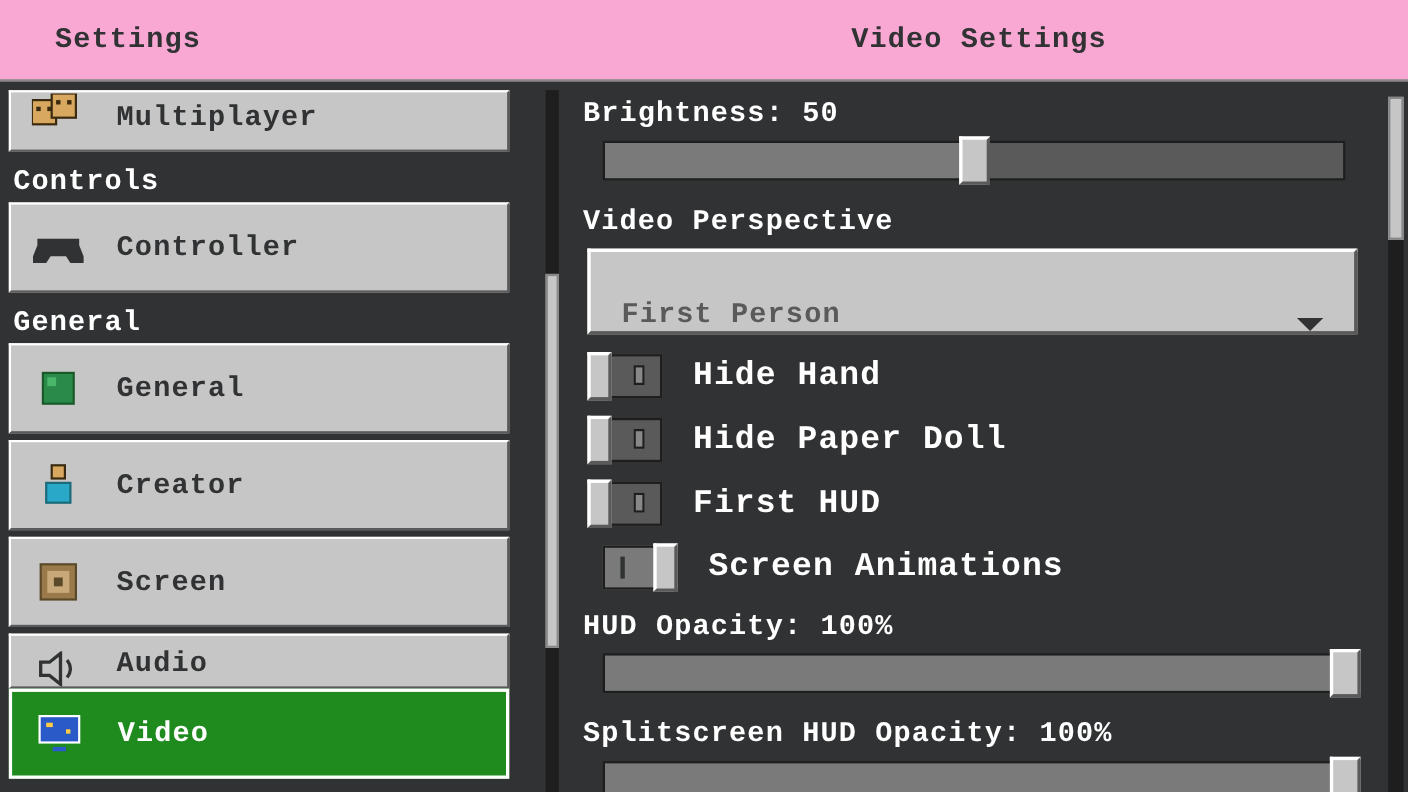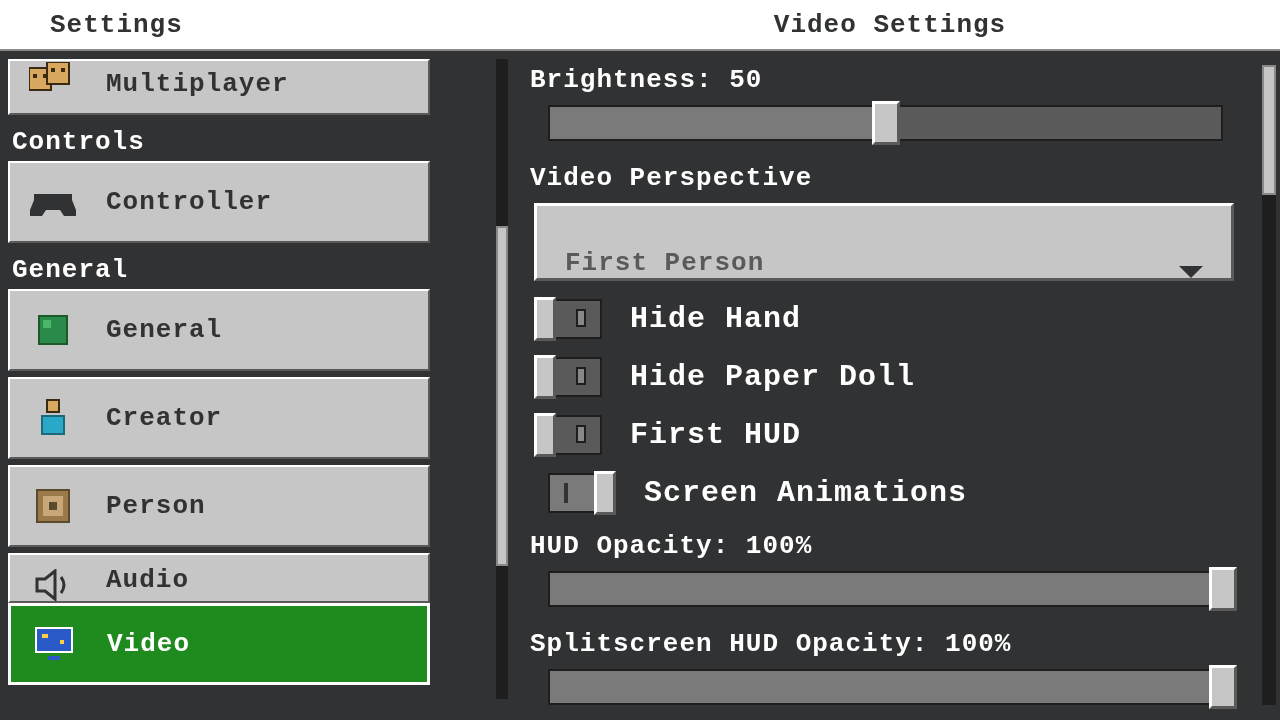--- a/index.html
+++ b/index.html
@@ -1,21 +1,21 @@
 <!DOCTYPE html>
 <html><head>
 <meta charset="utf-8">
 <style>
   * { margin: 0; padding: 0; box-sizing: border-box; font-family: 'Courier New', monospace; }
   body { background: #313233; width: 1280px; height: 720px; overflow: hidden; }
   
   .header {
     display: flex;
-    height: 51px;
-    background: #ffffff;
+    height: 74px;
+    background: #f9a8d4;
     border-bottom: 2px solid #888;
   }
   .header-left {
     width: 500px;
     padding-left: 50px;
     display: flex;
     align-items: center;
     font-size: 26px;
     color: #313233;
     font-weight: bold;
@@ -75,21 +75,21 @@
     border: 2px solid #fff;
     border-right-color: #5a5a5a;
     border-bottom-color: #5a5a5a;
     height: 82px;
     margin-bottom: 6px;
     display: flex;
     align-items: center;
     padding-left: 18px;
     gap: 28px;
     cursor: pointer;
-    width: 422px;
+    width: 455px;
   }
   .sidebar-item.partial {
     height: 56px;
     align-items: flex-end;
     padding-bottom: 14px;
   }
   .sidebar-item.selected {
     background: #1f8b1f;
     border: 3px solid #fff;
   }
@@ -324,21 +324,21 @@
     </div>
 
     <div class="sidebar-item">
       <span class="icon">
         <svg width="36" height="36" viewBox="0 0 36 36">
           <rect x="2" y="2" width="32" height="32" fill="#9a7a4a" stroke="#5a4a2a" stroke-width="2"></rect>
           <rect x="8" y="8" width="20" height="20" fill="#c8a878"></rect>
           <rect x="14" y="14" width="8" height="8" fill="#5a4a2a"></rect>
         </svg>
       </span>
-      <span class="label">Person</span>
+      <span class="label">Screen</span>
     </div>
 
     <div class="sidebar-item" style="height:50px;align-items:flex-start;padding-top:10px;margin-bottom:0">
       <span class="icon">
         <svg width="40" height="32" viewBox="0 0 40 32">
           <path d="M4 10 h8 l10-8 v28 l-10-8 h-8 z" fill="none" stroke="#313233" stroke-width="3"></path>
           <path d="M28 8 q6 8 0 16" fill="none" stroke="#313233" stroke-width="3"></path>
         </svg>
       </span>
       <span class="label">Audio</span>

